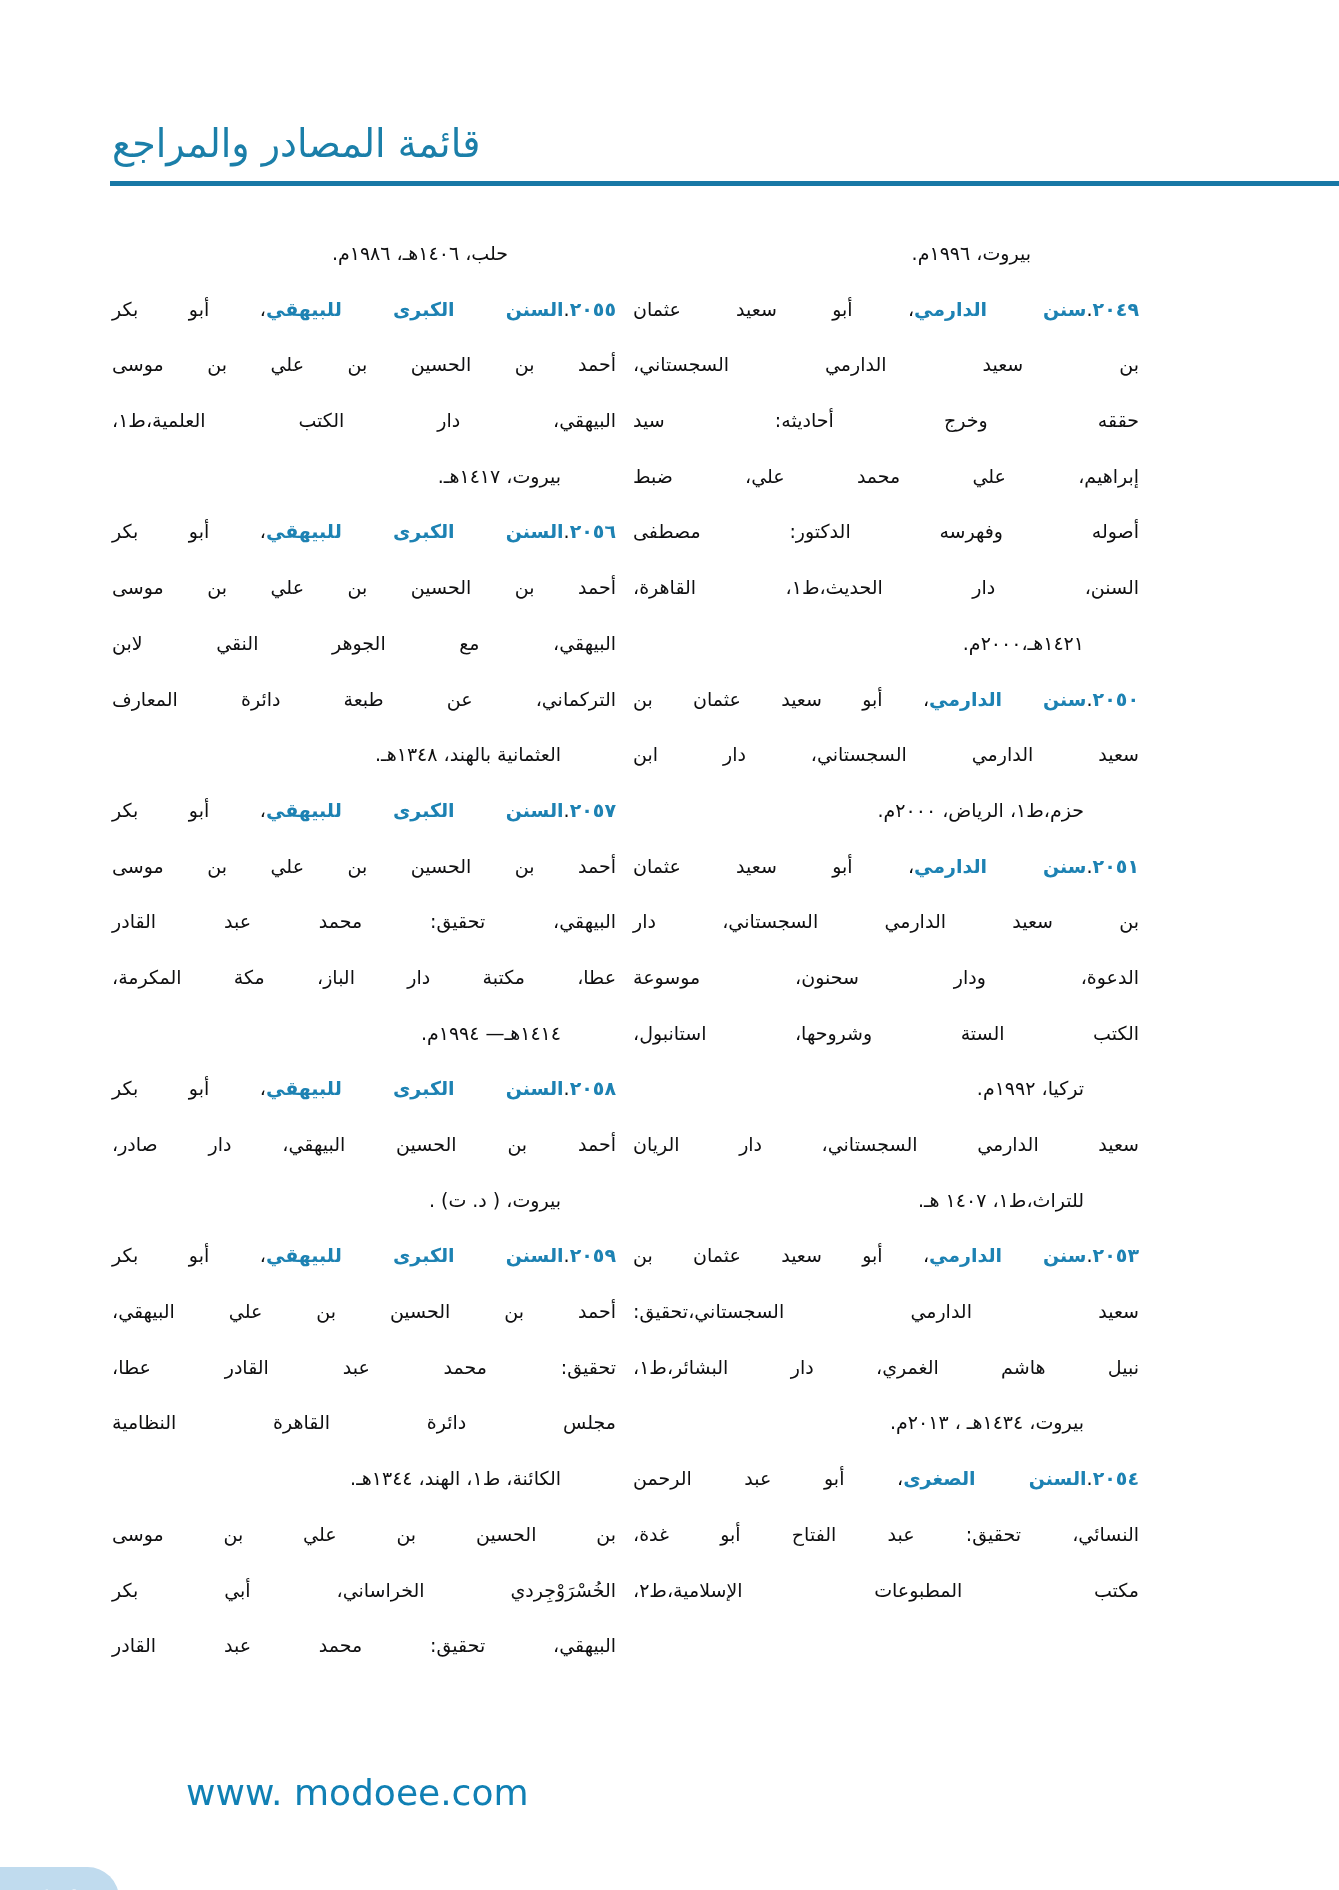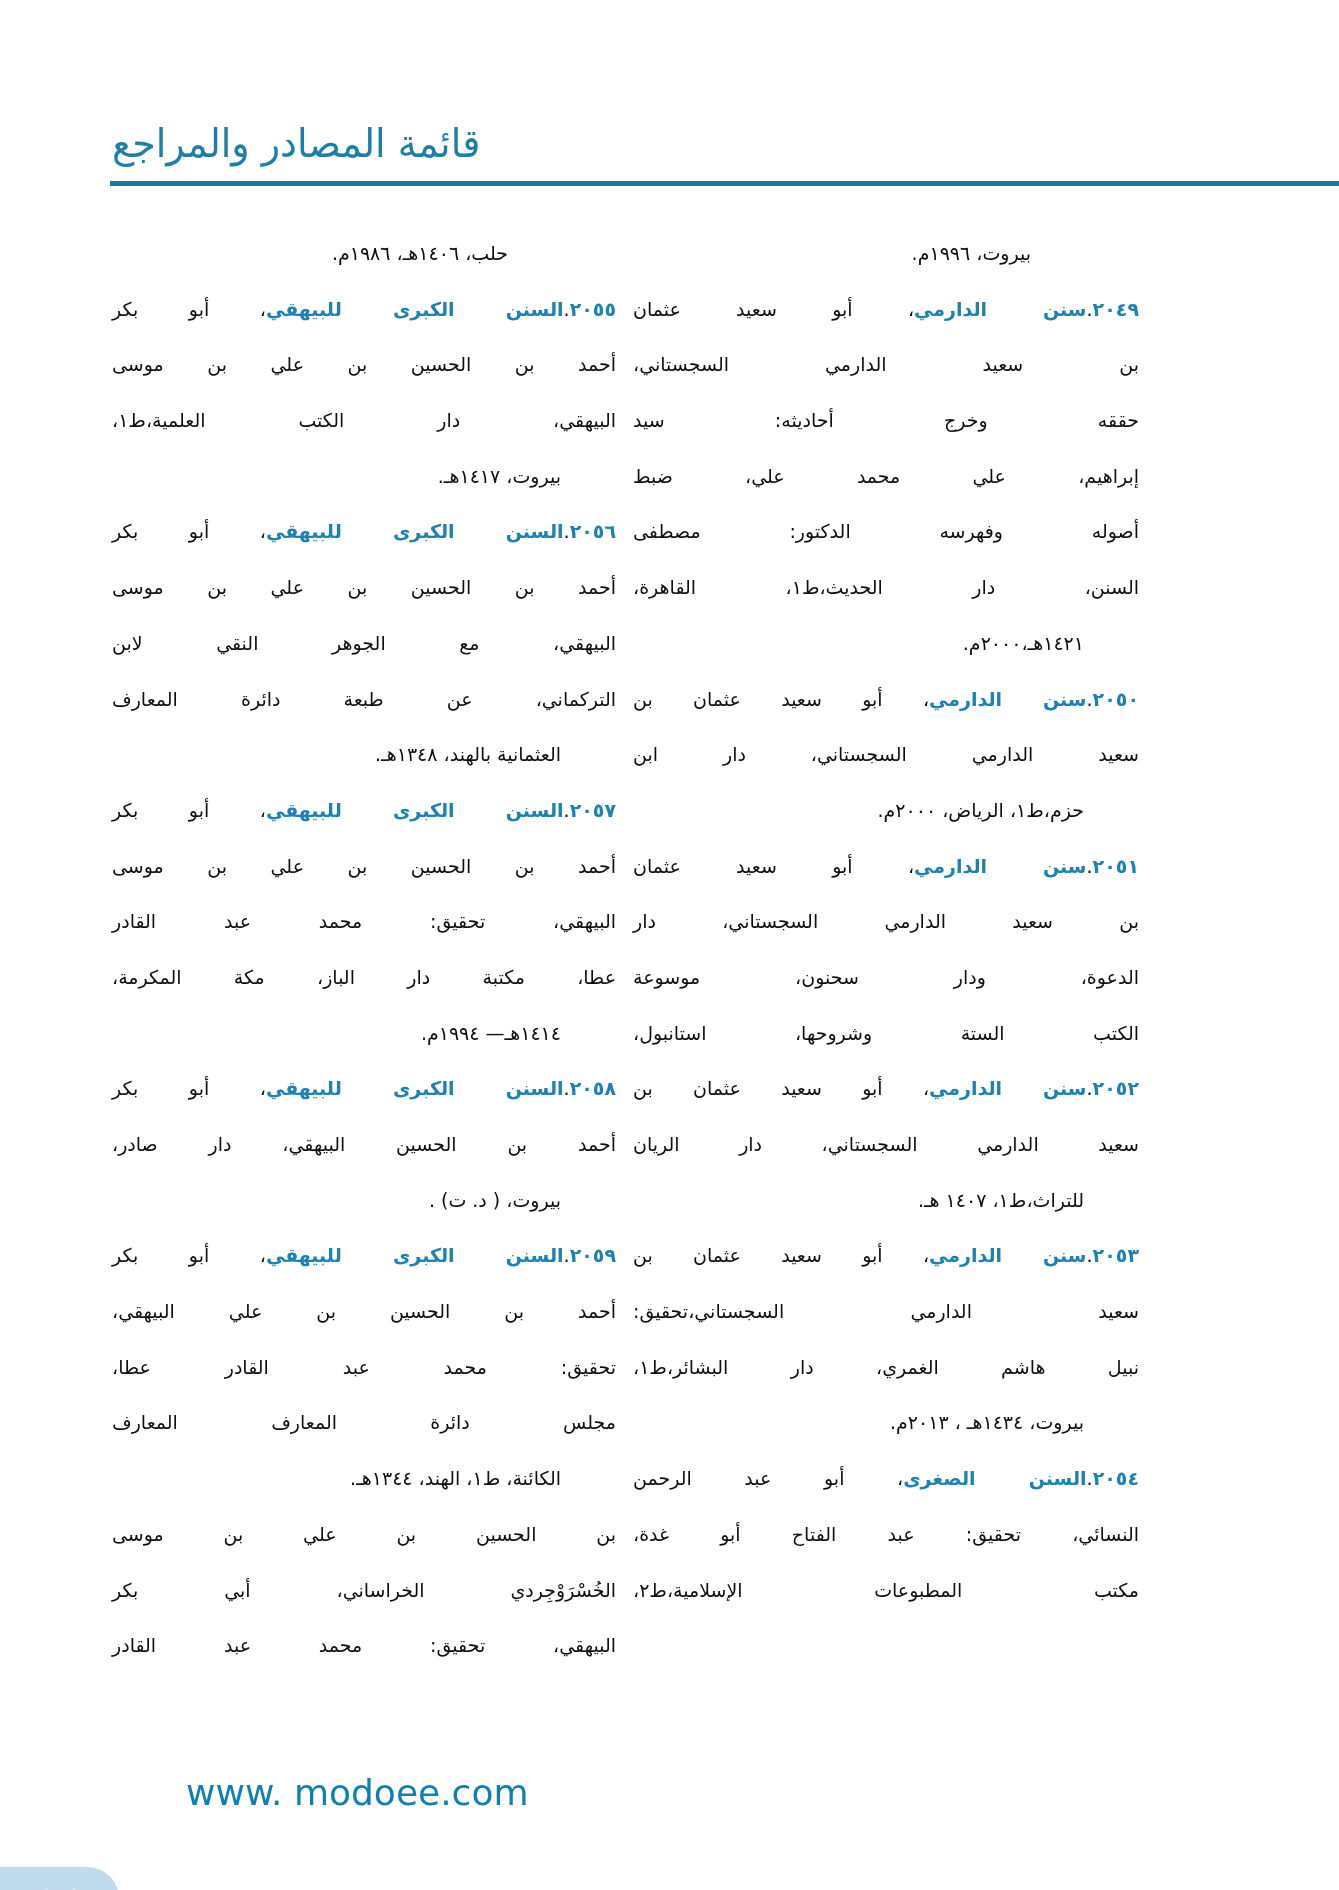--- a/index.html
+++ b/index.html
@@ -90,21 +90,21 @@
     <div class="bib-line full">أصوله وفهرسه الدكتور: مصطفى</div>
     <div class="bib-line full">السنن، دار الحديث،ط١، القاهرة،</div>
     <div class="bib-line end">١٤٢١هـ،٢٠٠٠م.</div>
     <div class="bib-line head"><span class="entry-num">٢٠٥٠</span><span class="entry-sep">.</span><span class="entry-title">سنن الدارمي</span><span class="entry-tail">، أبو سعيد عثمان بن</span></div>
     <div class="bib-line full">سعيد الدارمي السجستاني، دار ابن</div>
     <div class="bib-line end">حزم،ط١، الرياض، ٢٠٠٠م.</div>
     <div class="bib-line head"><span class="entry-num">٢٠٥١</span><span class="entry-sep">.</span><span class="entry-title">سنن الدارمي</span><span class="entry-tail">، أبو سعيد عثمان</span></div>
     <div class="bib-line full">بن سعيد الدارمي السجستاني، دار</div>
     <div class="bib-line full">الدعوة، ودار سحنون، موسوعة</div>
     <div class="bib-line full">الكتب الستة وشروحها، استانبول،</div>
-    <div class="bib-line head"><span class="entry-num">٢٠٥٢</span><span class="entry-sep">.</span><span class="entry-title">سنن الدارمي</span><span class="entry-tail">، أبو سعيد عثمان بن</span></div>
+    <div class="bib-line end">تركيا، ١٩٩٢م.</div>
     <div class="bib-line full">سعيد الدارمي السجستاني، دار الريان</div>
     <div class="bib-line end">للتراث،ط١، ١٤٠٧ هـ.</div>
     <div class="bib-line head"><span class="entry-num">٢٠٥٣</span><span class="entry-sep">.</span><span class="entry-title">سنن الدارمي</span><span class="entry-tail">، أبو سعيد عثمان بن</span></div>
     <div class="bib-line full">سعيد الدارمي السجستاني،تحقيق:</div>
     <div class="bib-line full">نبيل هاشم الغمري، دار البشائر،ط١،</div>
     <div class="bib-line end">بيروت، ١٤٣٤هـ ، ٢٠١٣م.</div>
     <div class="bib-line head"><span class="entry-num">٢٠٥٤</span><span class="entry-sep">.</span><span class="entry-title">السنن الصغرى</span><span class="entry-tail">، أبو عبد الرحمن</span></div>
     <div class="bib-line full">النسائي، تحقيق: عبد الفتاح أبو غدة،</div>
     <div class="bib-line full">مكتب المطبوعات الإسلامية،ط٢،</div>
   </div>
@@ -123,21 +123,21 @@
     <div class="bib-line full">أحمد بن الحسين بن علي بن موسى</div>
     <div class="bib-line full">البيهقي، تحقيق: محمد عبد القادر</div>
     <div class="bib-line full">عطا، مكتبة دار الباز، مكة المكرمة،</div>
     <div class="bib-line end">١٤١٤هـ— ١٩٩٤م.</div>
     <div class="bib-line head"><span class="entry-num">٢٠٥٨</span><span class="entry-sep">.</span><span class="entry-title">السنن الكبرى للبيهقي</span><span class="entry-tail">، أبو بكر</span></div>
     <div class="bib-line full">أحمد بن الحسين البيهقي، دار صادر،</div>
     <div class="bib-line end">بيروت، ( د. ت) .</div>
     <div class="bib-line head"><span class="entry-num">٢٠٥٩</span><span class="entry-sep">.</span><span class="entry-title">السنن الكبرى للبيهقي</span><span class="entry-tail">، أبو بكر</span></div>
     <div class="bib-line full">أحمد بن الحسين بن علي البيهقي،</div>
     <div class="bib-line full">تحقيق: محمد عبد القادر عطا،</div>
-    <div class="bib-line full">مجلس دائرة المعارف المعارف</div>
+    <div class="bib-line full">مجلس دائرة القاهرة النظامية</div>
     <div class="bib-line end">الكائنة، ط١، الهند، ١٣٤٤هـ.</div>
     <div class="bib-line full">بن الحسين بن علي بن موسى</div>
     <div class="bib-line full">الخُسْرَوْجِردي الخراساني، أبي بكر</div>
     <div class="bib-line full">البيهقي، تحقيق: محمد عبد القادر</div>
   </div>
 
 <div class="page-badge">٤٠٩</div>
 <div class="site-url">www. modoee.com</div>
 
 </body></html>

